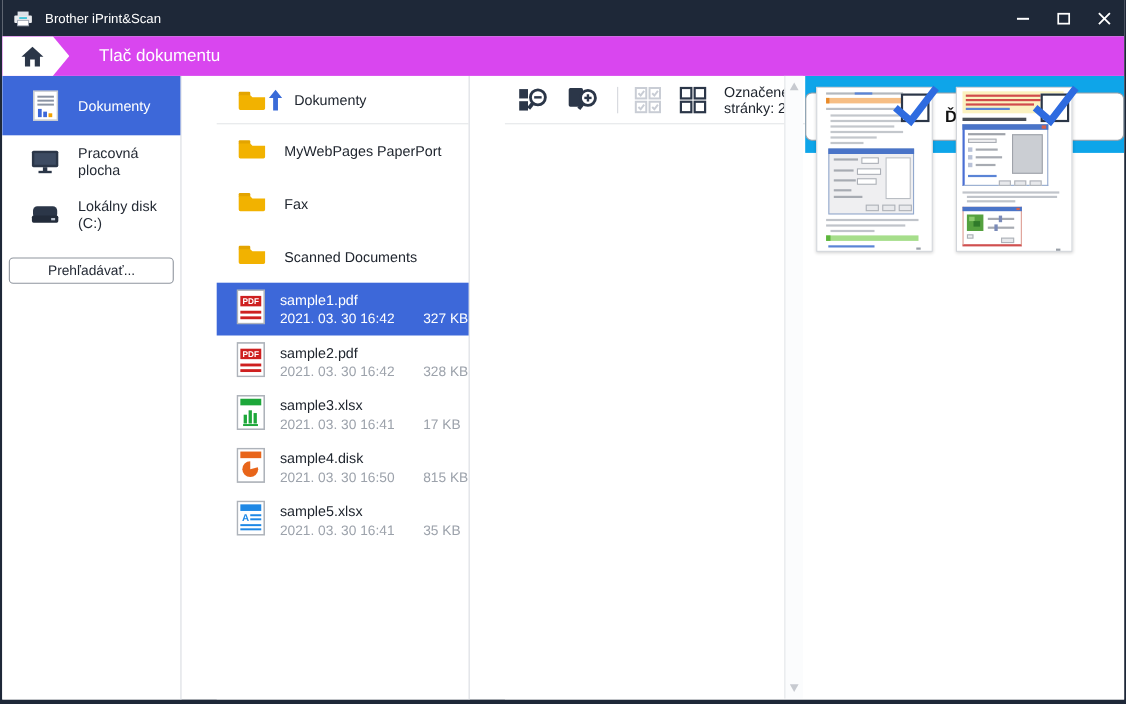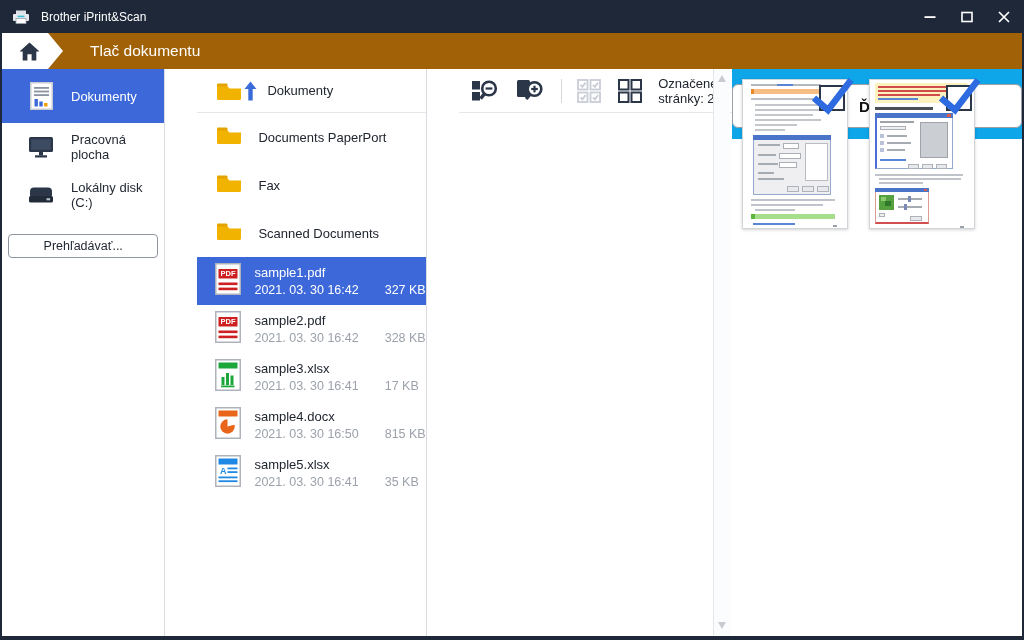--- a/index.html
+++ b/index.html
@@ -13,21 +13,21 @@
   
   .titlebar { height:33px; background:#1E2838; display:flex; align-items:center;
               padding-left:9px; }
   .app-icon { width:20px; height:16px; display:flex; align-items:center; }
   .app-title { color:#fff; font-size:12px; margin-left:10px; }
   .win-controls { margin-left:auto; display:flex; height:100%; }
   .win-btn { width:37px; height:100%; display:flex; align-items:center;
              justify-content:center; cursor:default; }
 
   
-  .header { position:relative; height:36px; background:#a16207; }
+  .header { position:relative; height:36px; background:#d946ef; }
   .home-btn { position:absolute; left:0; top:0; width:62px; height:36px; background:#fff;
               clip-path:polygon(0 0, 46px 0, 61px 18px, 46px 36px, 0 36px);
               display:flex; align-items:center; padding-left:17px; cursor:pointer; }
   .header-title { position:absolute; left:88px; top:50%; transform:translateY(-50%);
                   color:#fff; font-size:15.5px; }
 
   
   .main { display:flex; height:567px;gap:32px; }
 
   
@@ -188,21 +188,21 @@
         <span class="row-label">Dokumenty</span>
       </div>
 
       <div class="folder-row">
         <span>
           <svg width="26" height="20" viewBox="0 0 26 20">
               <rect x="1" y="2.5" width="10.5" height="4" rx="1" fill="#E3A400"></rect>
               <path d="M1 5.5 h10.5 l2 2 H25 v10 q0 1.5 -1.5 1.5 h-21 Q1 19 1 17.5 Z" fill="#F2B200"></path>
             </svg>
         </span>
-        <span class="row-label">Documents PaperPort</span>
+        <span class="row-label">MyWebPages PaperPort</span>
       </div>
       <div class="folder-row">
         <span>
           <svg width="26" height="20" viewBox="0 0 26 20">
               <rect x="1" y="2.5" width="10.5" height="4" rx="1" fill="#E3A400"></rect>
               <path d="M1 5.5 h10.5 l2 2 H25 v10 q0 1.5 -1.5 1.5 h-21 Q1 19 1 17.5 Z" fill="#F2B200"></path>
             </svg>
         </span>
         <span class="row-label">Fax</span>
       </div>
@@ -277,21 +277,21 @@
       <div class="file-row">
         <span>
           <svg width="26" height="32" viewBox="0 0 26 32">
             <rect x="0.75" y="0.75" width="24.5" height="30.5" fill="#fff" stroke="#AEB3BA" stroke-width="1.5"></rect>
             <rect x="3.5" y="3.5" width="19" height="6" fill="#E8651A"></rect>
             <circle cx="12.5" cy="19.5" r="7.2" fill="#E8651A"></circle>
             <path d="M12.5 19.5 L12.5 10.8 A8.7 8.7 0 0 1 21 17.3 Z" fill="#fff"></path>
           </svg>
         </span>
         <div class="fmeta">
-          <div class="fname">sample4.docx</div>
+          <div class="fname">sample4.disk</div>
           <div class="fsub">
             <span>2021. 03. 30 16:50</span>
             <span>815 KB</span>
           </div>
         </div>
       </div>
 
       <div class="file-row">
         <span>
           <svg width="26" height="32" viewBox="0 0 26 32">

